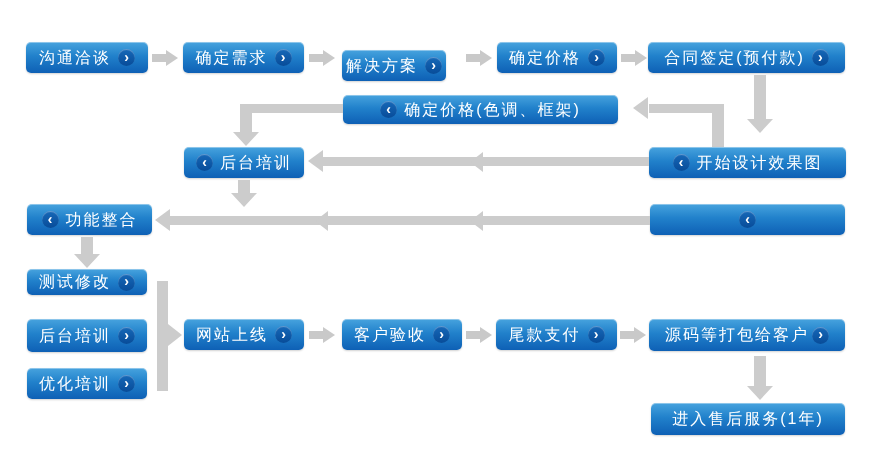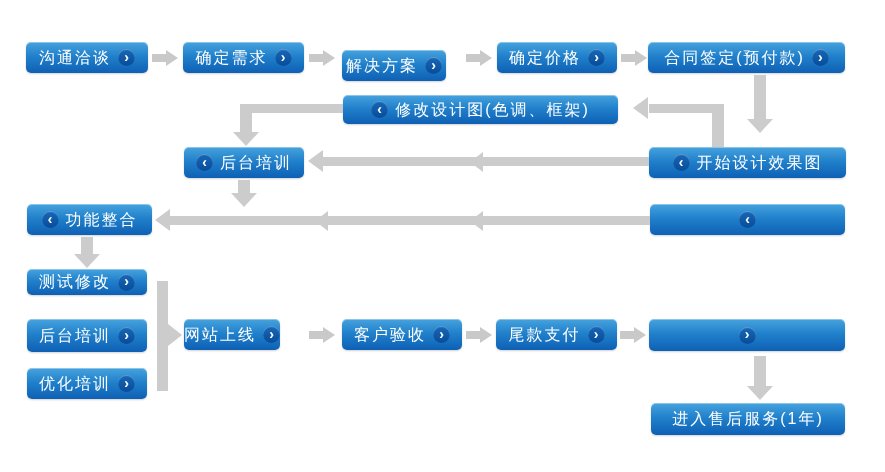--- a/index.html
+++ b/index.html
@@ -72,21 +72,21 @@
   <div class="node" style="left:648px;top:42px;width:197px;height:31px">
     <span class="label">合同签定(预付款)</span>
     <span class="chev">›</span>
   </div>
 
   <div class="vline" style="left:754px;top:75px;width:12px;height:44px"></div>
   <div class="tri tri-down" style="left:747px;top:119px"></div>
 
   <div class="node" style="left:343px;top:95px;width:275px;height:29px">
     <span class="chev">‹</span>
-    <span class="label">修改设计图(色调、框架)</span>
+    <span class="label">确定价格(色调、框架)</span>
   </div>
 
   <div class="hline" style="left:240px;top:104px;width:103px;height:9px"></div>
   <div class="vline" style="left:240px;top:104px;width:12px;height:29px"></div>
   <div class="tri tri-down" style="left:233px;top:132px"></div>
 
   <div class="vline" style="left:712px;top:104px;width:12px;height:43px"></div>
   <div class="hline" style="left:649px;top:104px;width:75px;height:9px"></div>
   <div class="tri tri-left" style="left:633px;top:97px"></div>
 
@@ -131,39 +131,40 @@
     <span class="chev">›</span>
   </div>
   <div class="node" style="left:27px;top:368px;width:120px;height:31px">
     <span class="label">优化培训</span>
     <span class="chev">›</span>
   </div>
 
   <div class="vline" style="left:157px;top:281px;width:11px;height:110px"></div>
   <div class="tri tri-right" style="left:168px;top:324px"></div>
 
-  <div class="node" style="left:184px;top:319px;width:96px;height:31px">
+  <div class="node" style="left:184px;top:319px;width:120px;height:31px">
     <span class="label">网站上线</span>
     <span class="chev">›</span>
   </div>
   <div class="barrow" style="left:309px;top:327px"></div>
 
   <div class="node" style="left:342px;top:319px;width:120px;height:31px">
     <span class="label">客户验收</span>
     <span class="chev">›</span>
   </div>
   <div class="barrow" style="left:466px;top:327px"></div>
 
   <div class="node" style="left:496px;top:319px;width:121px;height:31px">
     <span class="label">尾款支付</span>
     <span class="chev">›</span>
   </div>
   <div class="barrow" style="left:620px;top:327px"></div>
 
   <div class="node" style="left:649px;top:319px;width:196px;height:32px;gap:3px">
+    <span class="label">源码等打包给客户</span>
     <span class="chev">›</span>
   </div>
 
   <div class="vline" style="left:754px;top:356px;width:12px;height:30px"></div>
   <div class="tri tri-down" style="left:747px;top:386px"></div>
 
   <div class="node" style="left:651px;top:403px;width:194px;height:32px">
     <span class="label">进入售后服务(1年)</span>
   </div>
 

